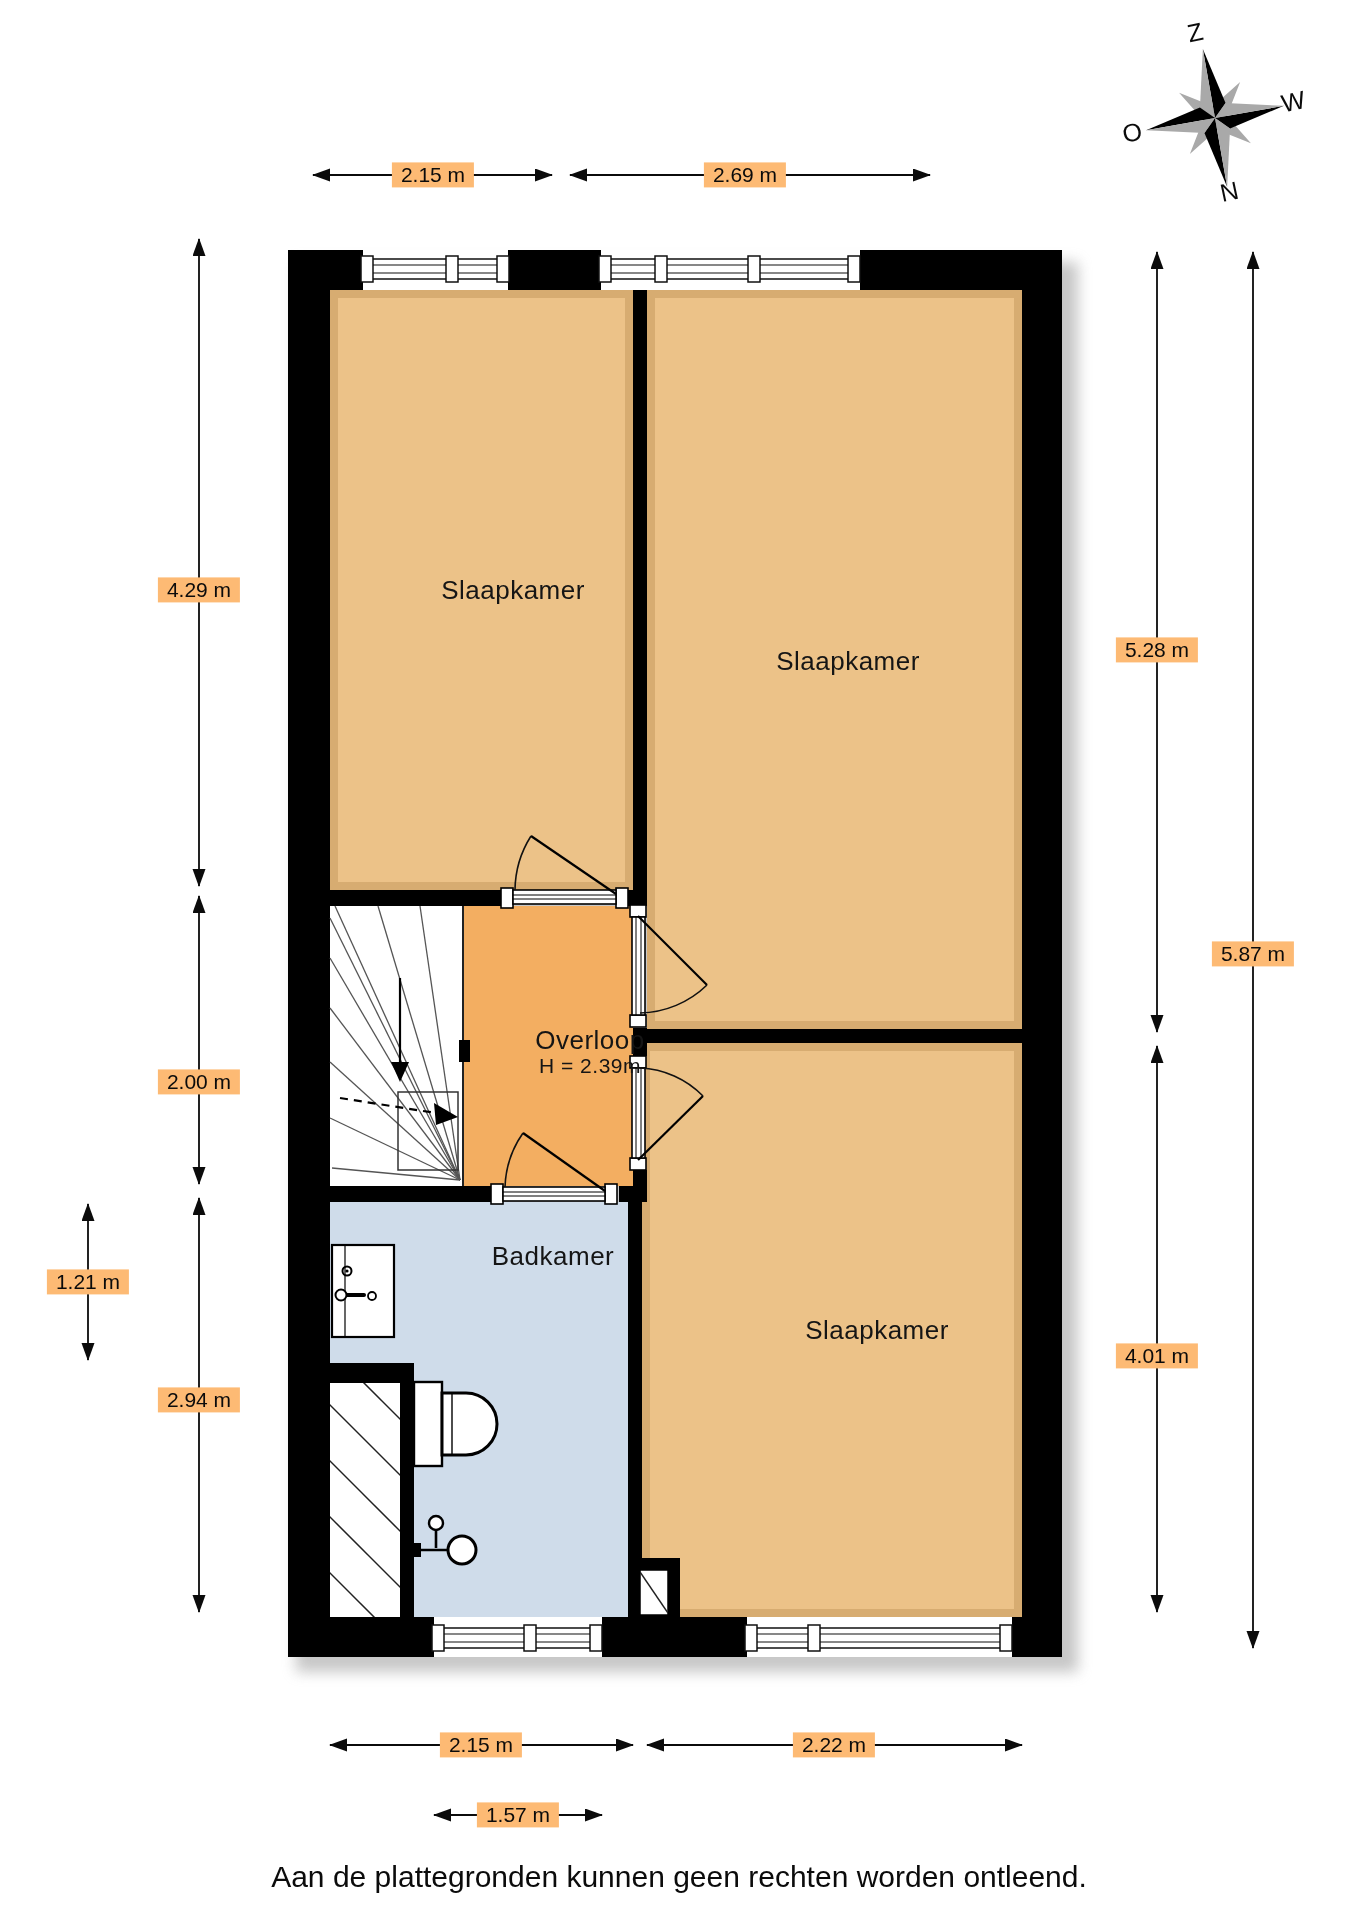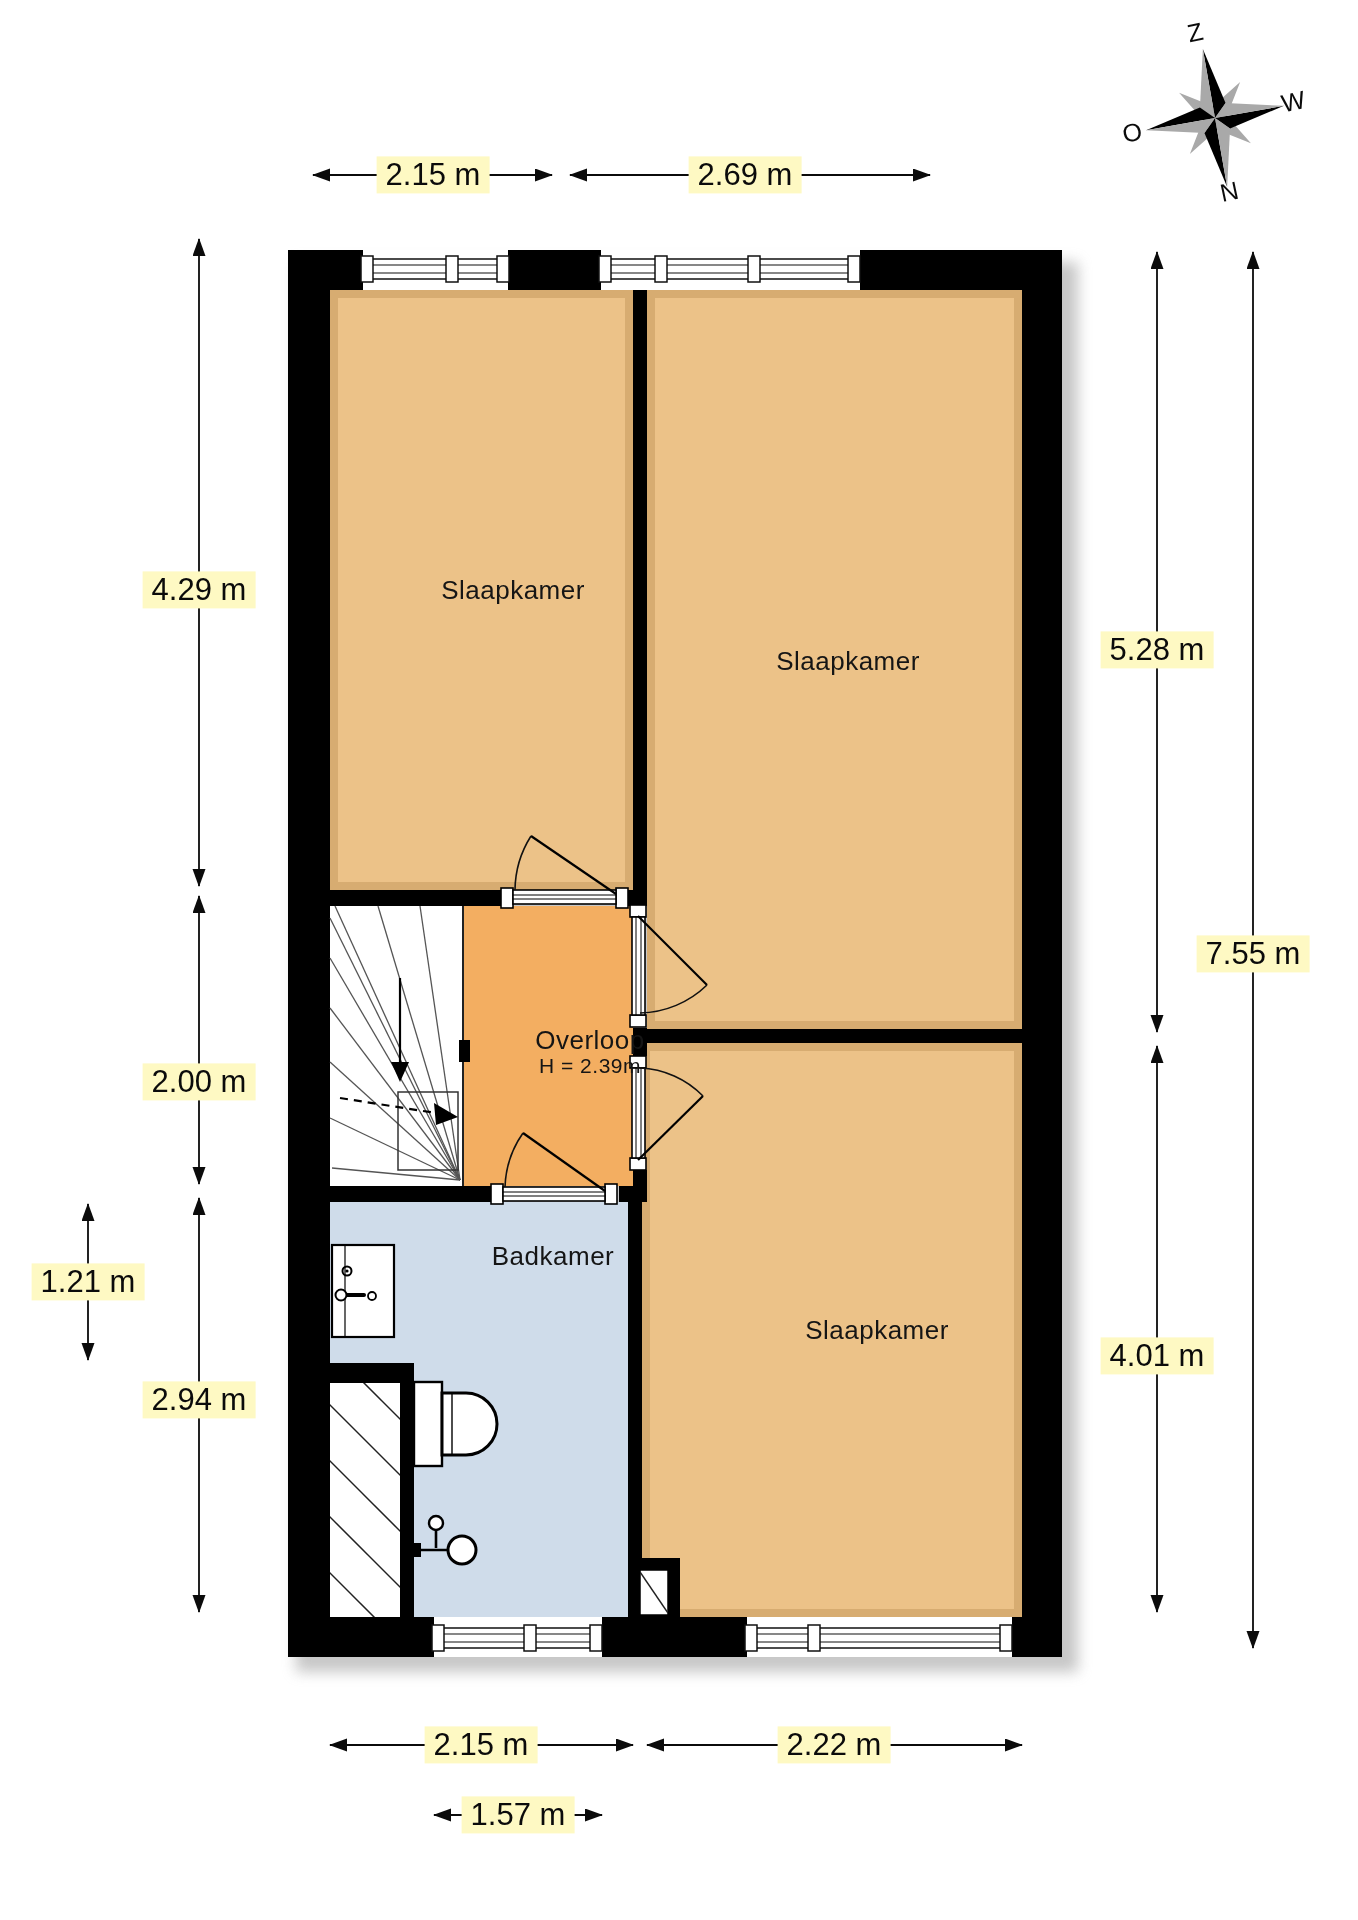--- a/index.html
+++ b/index.html
@@ -3,21 +3,21 @@
 <meta charset="utf-8">
 <style>
   html,body{margin:0;padding:0;background:#fff;}
   #page{position:relative;width:1358px;height:1920px;background:#fff;overflow:hidden;
         font-family:"Liberation Sans", sans-serif;color:#111;}
   svg{position:absolute;left:0;top:0;}
   .lbl{position:absolute;transform:translate(-50%,-50%);white-space:nowrap;
        font-size:26px;color:#151515;letter-spacing:.5px;margin-left:43px;}
   .sub{font-size:21px;}
   .dim{position:absolute;transform:translate(-50%,-50%);white-space:nowrap;
-       font-size:31px;color:#0b0b0b;background:#fef9c3;padding:0 9px;line-height:1.2;}
+       font-size:21px;color:#0b0b0b;background:#fdba74;padding:0 9px;line-height:1.2;}
   .footer{position:absolute;left:679px;top:1877px;transform:translate(-50%,-50%);
           font-size:30px;color:#0b0b0b;white-space:nowrap;}
 </style>
 </head>
 <body>
 
 <div id="page">
 
   <svg width="1358" height="1920" viewBox="0 0 1358 1920">
     <defs>
@@ -262,19 +262,20 @@
   <div class="lbl sub" style="left:547px;top:1066px;">H = 2.39m</div>
   <div class="lbl" style="left:510px;top:1256px;">Badkamer</div>
 
   <div class="dim" style="left:433px;top:175px;">2.15 m</div>
   <div class="dim" style="left:745px;top:175px;">2.69 m</div>
   <div class="dim" style="left:199px;top:590px;">4.29 m</div>
   <div class="dim" style="left:199px;top:1082px;">2.00 m</div>
   <div class="dim" style="left:88px;top:1282px;">1.21 m</div>
   <div class="dim" style="left:199px;top:1400px;">2.94 m</div>
   <div class="dim" style="left:1157px;top:650px;">5.28 m</div>
-  <div class="dim" style="left:1253px;top:954px;">7.55 m</div>
+  <div class="dim" style="left:1253px;top:954px;">5.87 m</div>
   <div class="dim" style="left:1157px;top:1326px;margin-top:30px;">4.01 m</div>
   <div class="dim" style="left:481px;top:1745px;">2.15 m</div>
   <div class="dim" style="left:834px;top:1745px;">2.22 m</div>
   <div class="dim" style="left:518px;top:1815px;text-align:right;">1.57 m</div>
 
+  <div class="footer">Aan de plattegronden kunnen geen rechten worden ontleend.</div>
 </div>
 
 </body></html>

